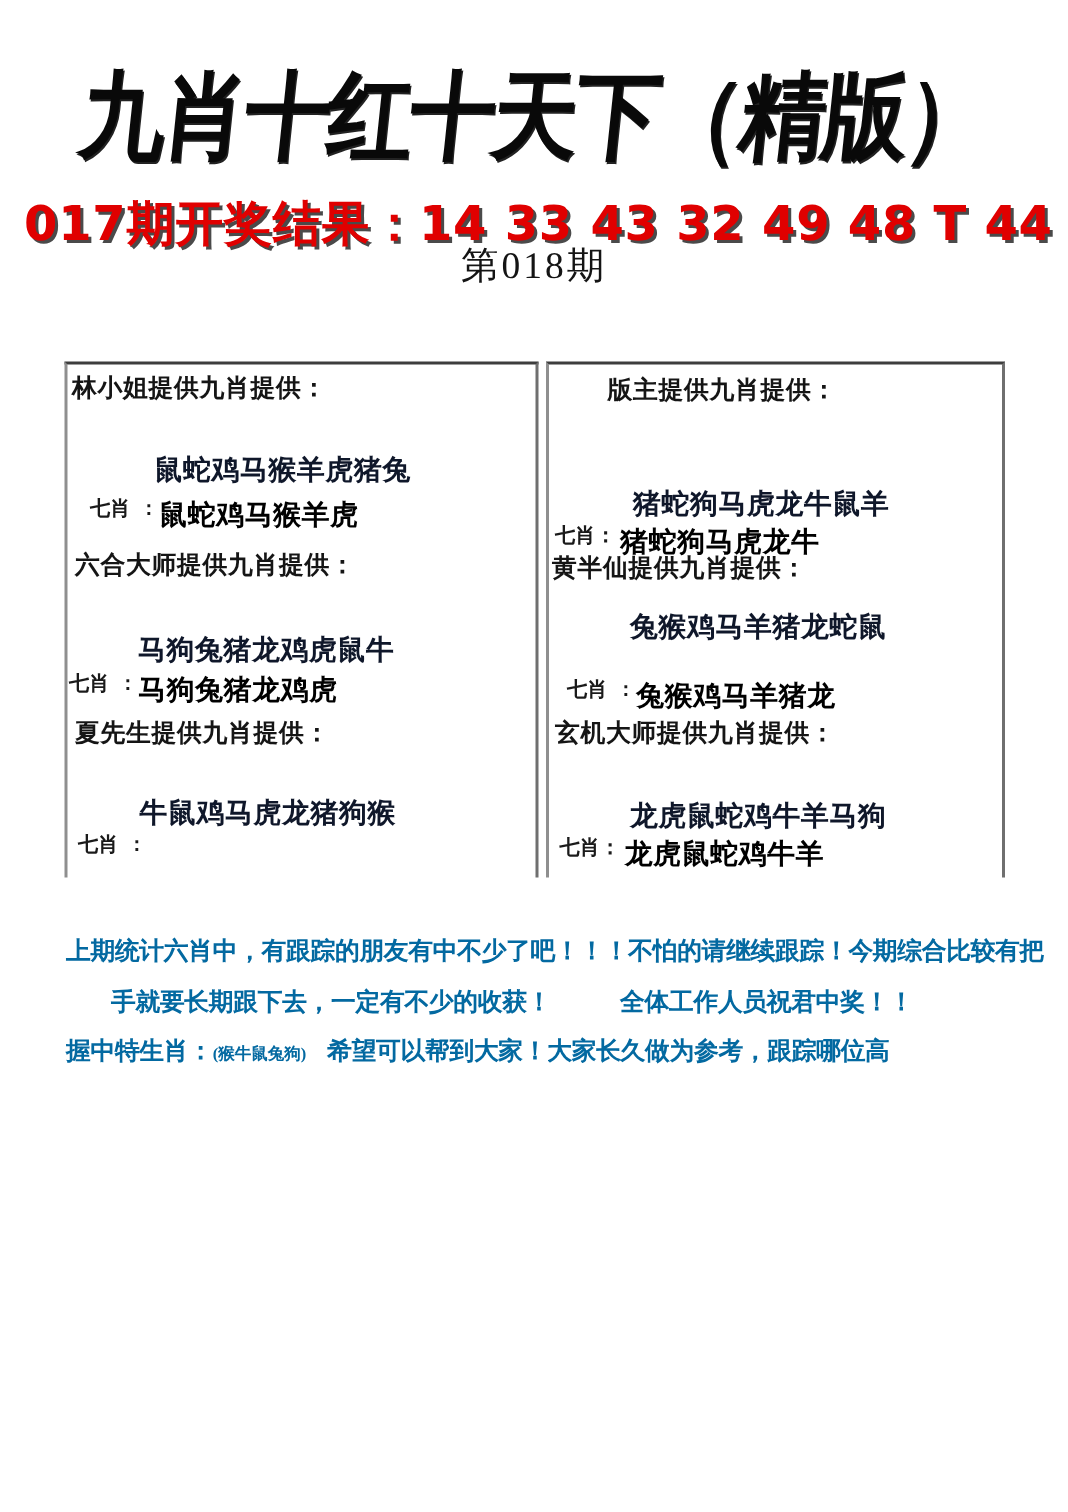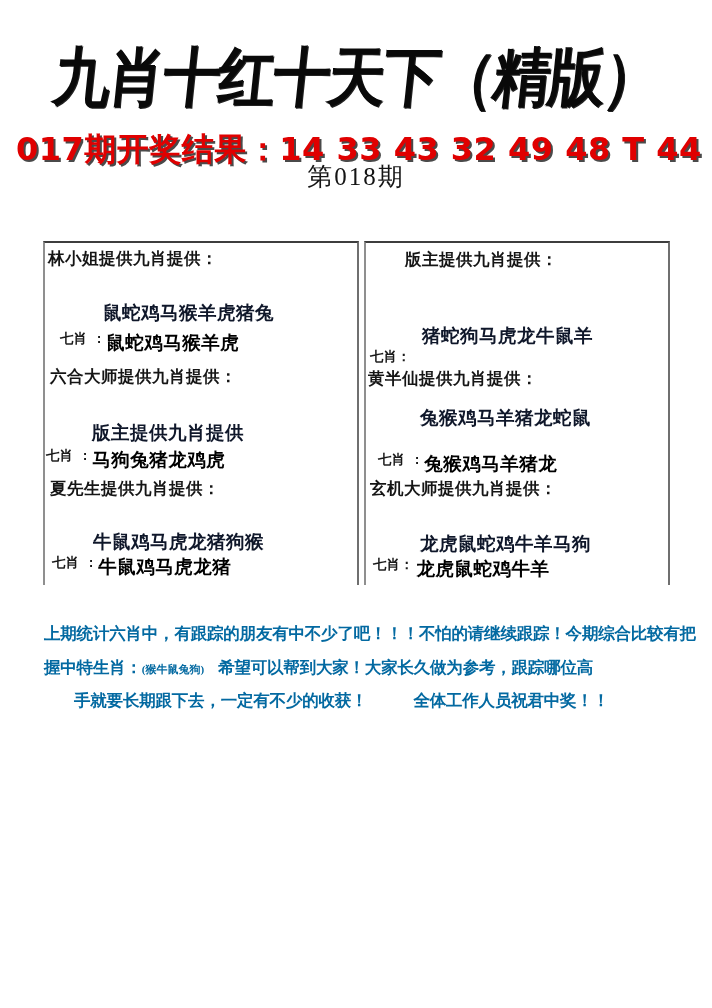--- a/index.html
+++ b/index.html
@@ -79,50 +79,50 @@
 <div class="abs box box-right"></div>
 
 <div class="provider l1p">林小姐提供九肖提供：</div>
 <div class="nine l1n">鼠蛇鸡马猴羊虎猪兔</div>
 <div class="seven l1s">
   <span class="lbl">七肖 :</span>
   <span class="val">鼠蛇鸡马猴羊虎</span>
 </div>
 
 <div class="provider l2p">六合大师提供九肖提供：</div>
-<div class="nine l2n">版主提供九肖提供</div>
+<div class="nine l2n">马狗兔猪龙鸡虎鼠牛</div>
 <div class="seven l2s">
   <span class="lbl">七肖 :</span>
   <span class="val">马狗兔猪龙鸡虎</span>
 </div>
 
 <div class="provider l3p">夏先生提供九肖提供：</div>
 <div class="nine l3n">牛鼠鸡马虎龙猪狗猴</div>
 <div class="seven l3s">
   <span class="lbl">七肖 :</span>
-  <span class="val">牛鼠鸡马虎龙猪</span>
 </div>
 
 <div class="provider r1p">版主提供九肖提供：</div>
 <div class="nine r1n">猪蛇狗马虎龙牛鼠羊</div>
 <div class="seven r1s">
   <span class="lbl">七肖：</span>
+  <span class="val">猪蛇狗马虎龙牛</span>
 </div>
 
 <div class="provider r2p">黄半仙提供九肖提供：</div>
 <div class="nine r2n">兔猴鸡马羊猪龙蛇鼠</div>
 <div class="seven r2s">
   <span class="lbl">七肖 :</span>
   <span class="val">兔猴鸡马羊猪龙</span>
 </div>
 
 <div class="provider r3p">玄机大师提供九肖提供：</div>
 <div class="nine r3n">龙虎鼠蛇鸡牛羊马狗</div>
 <div class="seven r3s">
   <span class="lbl">七肖：</span>
   <span class="val">龙虎鼠蛇鸡牛羊</span>
 </div>
 
 <div class="abs footer">
   <div class="fline">上期统计六肖中，有跟踪的朋友有中不少了吧！！！不怕的请继续跟踪！今期综合比较有把</div>
+  <div class="fline"><span class="fline3-indent">手就要长期跟下去，一定有不少的收获！</span><span class="gap-wide">全体工作人员祝君中奖！！</span></div>
   <div class="fline"><span>握中特生肖：</span><span class="small-paren">(猴牛鼠兔狗)</span><span class="gap-mid">希望可以帮到大家！大家长久做为参考，跟踪哪位高</span></div>
-  <div class="fline"><span class="fline3-indent">手就要长期跟下去，一定有不少的收获！</span><span class="gap-wide">全体工作人员祝君中奖！！</span></div>
 </div>
 
 </body></html>

